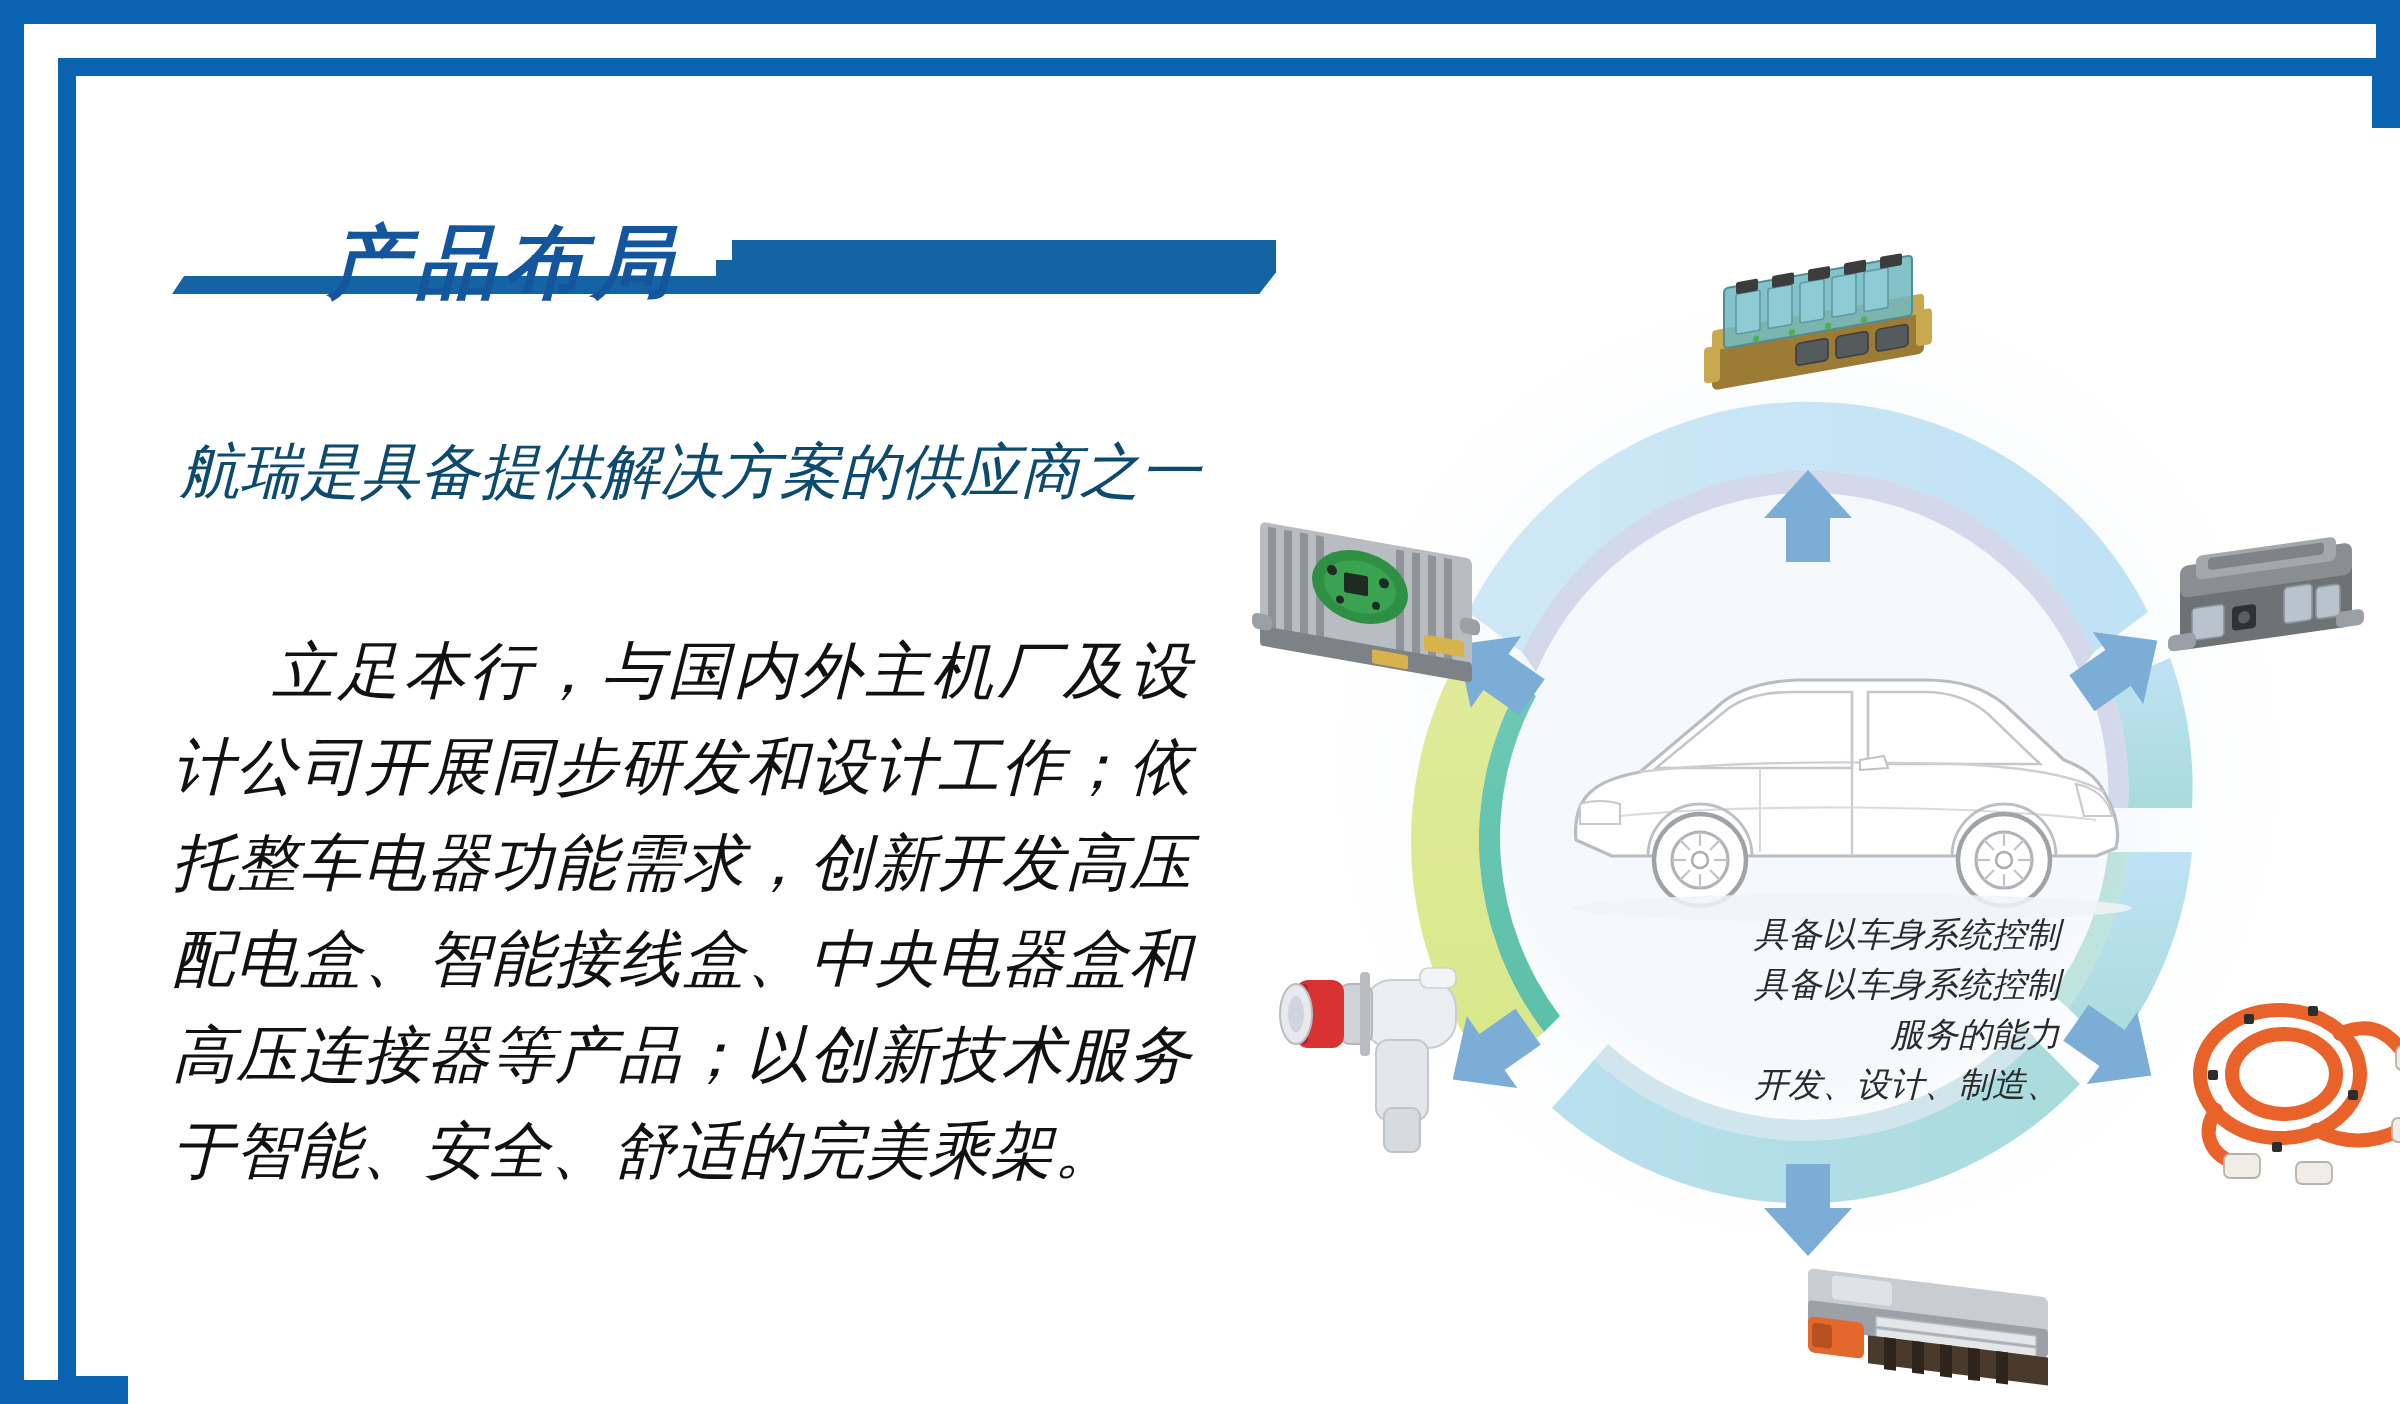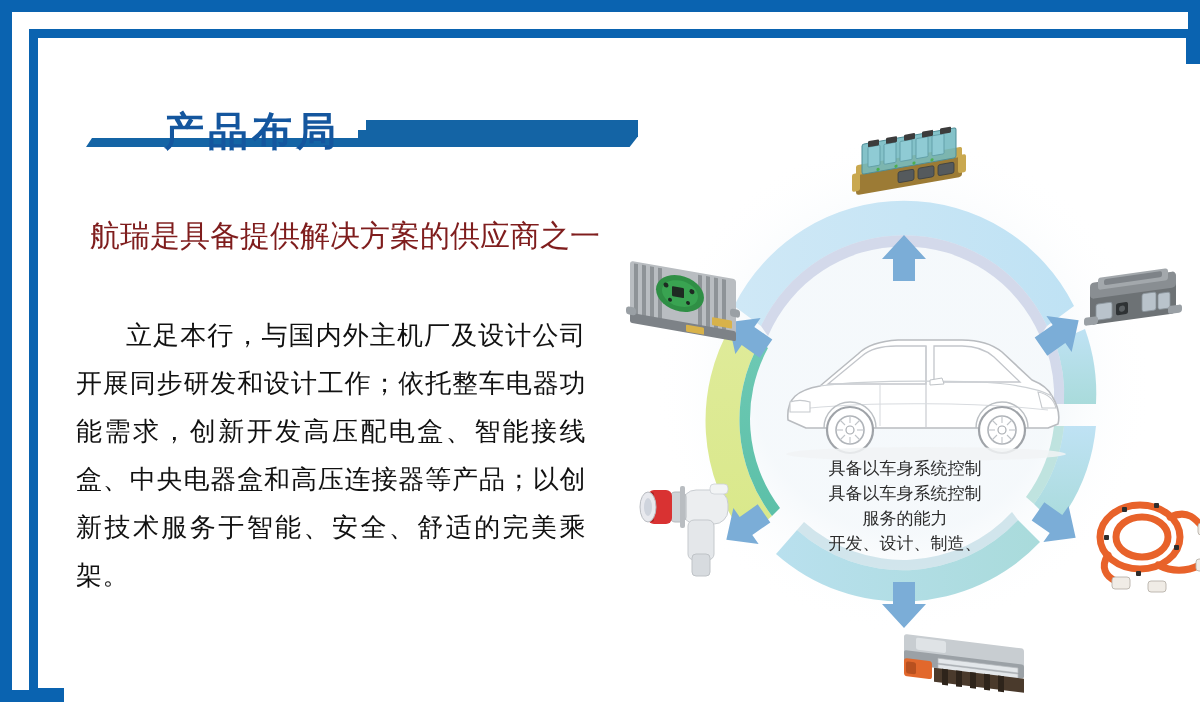--- a/index.html
+++ b/index.html
@@ -6,20 +6,21 @@
   body{
     width:1200px;height:702px;
     background:#0a63b0;
     font-family:"Liberation Serif","DejaVu Serif",serif;
     overflow:hidden;
   }
   .outer-frame{
     position:absolute;left:0;top:0;width:1200px;height:702px;
     background:#0a63b0;
     box-sizing:border-box;
+    font-style:italic;
   }
   .frame-gap{
     position:absolute;left:12px;top:12px;
     width:1176px;height:678px;
     background:#ffffff;
     box-sizing:border-box;
   }
   .inner-frame{
     position:absolute;left:17px;top:17px;
     width:1166px;height:668px;
@@ -64,47 +65,47 @@
     position:absolute;left:92px;top:30px;
     width:210px;height:36px;
     background:#ffffff;
     z-index:3;
   }
 
   
   .headline{
     position:absolute;left:26px;top:152px;
     font-size:30px;
-    color:#7f1d1d;
+    color:#0c4a6e;
     white-space:nowrap;
     letter-spacing:0px;
   }
   .bodytext{
-    position:absolute;left:12px;top:248px;
+    position:absolute;left:22px;top:248px;
     width:510px;
-    font-size:26px;
+    font-size:31px;
     line-height:48px;
     color:#111111;
     text-align:justify;
     text-indent:50px;
     letter-spacing:0.5px;
   }
 
   
   .diagram{
     position:absolute;left:540px;top:10px;
     width:608px;height:640px;
   }
   .diagram svg{position:absolute;left:0;top:0;}
 
   .center-caption{
     position:absolute;
     left:176px;top:382px;
     width:250px;
-    text-align:center;
+    text-align:right;
     font-size:17px;
     line-height:25px;
     color:#2b2b2b;
     font-family:"DejaVu Sans","Liberation Sans",sans-serif;
   }
 </style>
 </head>
 <body>
 
 <div class="outer-frame">

